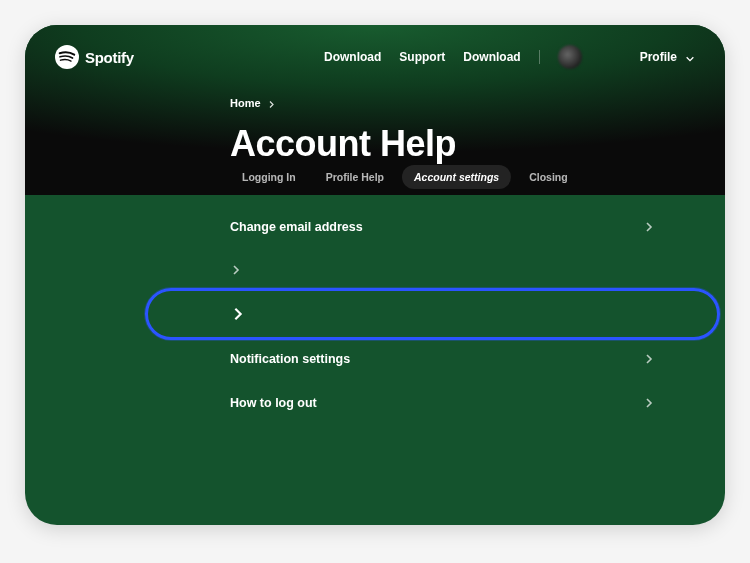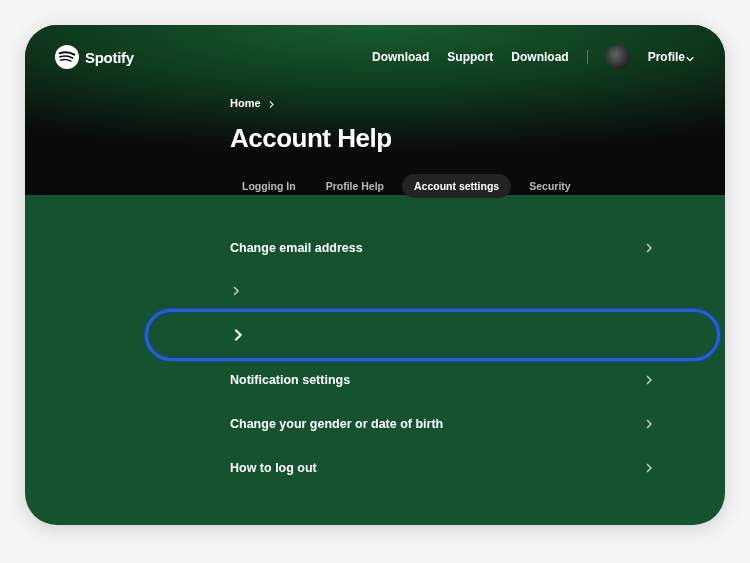--- a/index.html
+++ b/index.html
@@ -71,21 +71,23 @@
     .avatar {
       width: 24px;
       height: 24px;
       border-radius: 50%;
       background: radial-gradient(circle at 40% 40%, #666 0%, #222 70%);
       filter: blur(1px);
     }
     .profile-group {
       display: flex;
       align-items: flex-end;
+      gap: 8px;
       cursor: pointer;
+      margin-left: 40px;
     }
     .chevron-down {
       width: 10px;
       height: 10px;
     }
     .main {
       padding-left: 175px;
       padding-right: 40px;
     }
     .breadcrumb {
@@ -96,41 +98,41 @@
       font-weight: 600;
       color: #fff;
       margin-bottom: 14px;
     }
     .breadcrumb-chevron {
       width: 9px;
       height: 9px;
       opacity: 0.85;
     }
     h1 {
-      font-size: 26px;
+      font-size: 36px;
       font-weight: 800;
       letter-spacing: -0.5px;
-      margin-bottom: 20px;
     }
     .tabs {
       display: flex;
       gap: 6px;
-      margin-bottom: 28px;
+      margin-bottom: 16px;
     }
     .tab {
       font-size: 10.5px;
       font-weight: 600;
       color: rgba(255,255,255,0.7);
       padding: 6px 12px;
       border-radius: 20px;
       cursor: pointer;
     }
     .tab.active {
       background: #232323;
       color: #fff;
+      font-style: italic;
     }
     .list {
       display: flex;
       flex-direction: column;
       gap: 0;
     }
     .list-item {
       display: flex;
       align-items: center;
       justify-content: space-between;
@@ -208,21 +210,21 @@
           <path d="M4 2l4 4-4 4"></path>
         </svg>
       </div>
 
       <h1>Account Help</h1>
 
       <div class="tabs">
         <div class="tab">Logging In</div>
         <div class="tab">Profile Help</div>
         <div class="tab active">Account settings</div>
-        <div class="tab">Security</div>
+        <div class="tab">Closing</div>
       </div>
 
       <div class="list">
 
         <div class="list-item">
           <span class="list-item-label">Change email address</span>
           <svg class="list-item-chevron" viewBox="0 0 12 12" fill="none" stroke="#fff" stroke-width="1.6">
               <path d="M4 2l4 4-4 4"></path>
             </svg>
         </div>
@@ -240,26 +242,20 @@
             </svg>
         </div>
 
         <div class="list-item">
           <span class="list-item-label">Notification settings</span>
           <svg class="list-item-chevron" viewBox="0 0 12 12" fill="none" stroke="#fff" stroke-width="1.6">
               <path d="M4 2l4 4-4 4"></path>
             </svg>
         </div>
 
-        <div class="list-item">
-          <span class="list-item-label">Change your gender or date of birth</span>
-          <svg class="list-item-chevron" viewBox="0 0 12 12" fill="none" stroke="#fff" stroke-width="1.6">
-              <path d="M4 2l4 4-4 4"></path>
-            </svg>
-        </div>
 
         <div class="list-item">
           <span class="list-item-label">How to log out</span>
           <svg class="list-item-chevron" viewBox="0 0 12 12" fill="none" stroke="#fff" stroke-width="1.6">
               <path d="M4 2l4 4-4 4"></path>
             </svg>
         </div>
 
       </div>
     </div>

